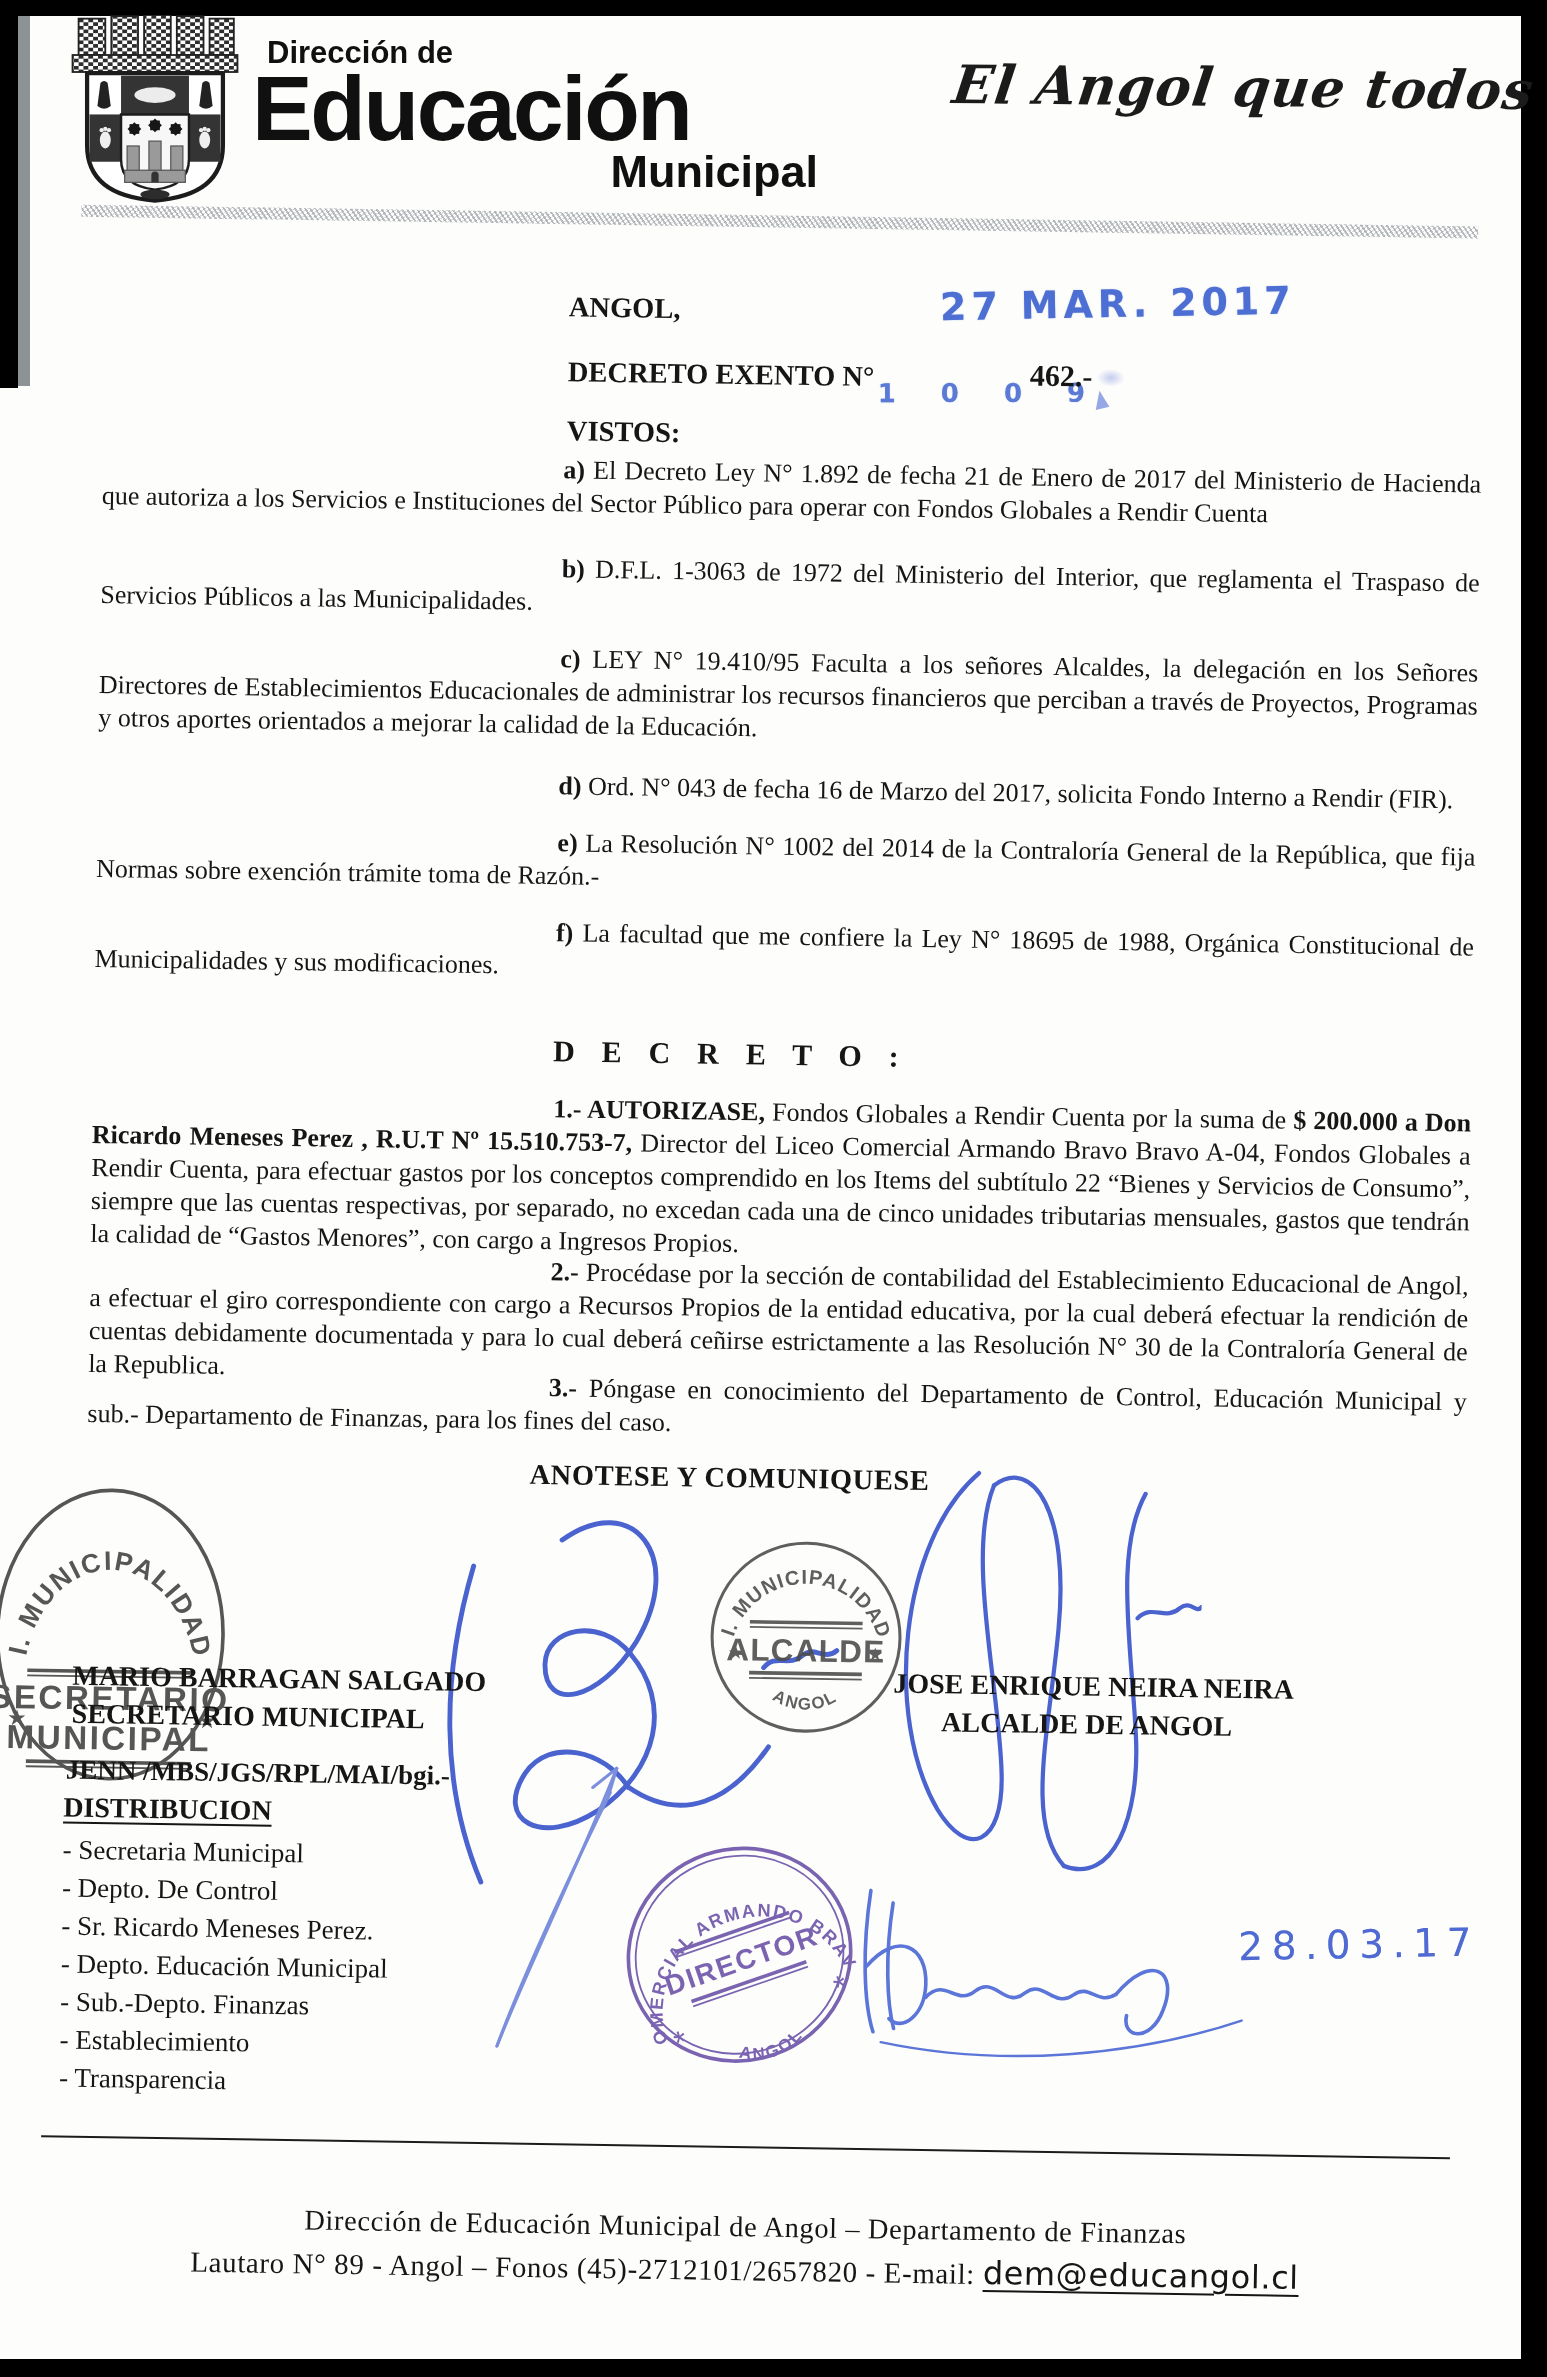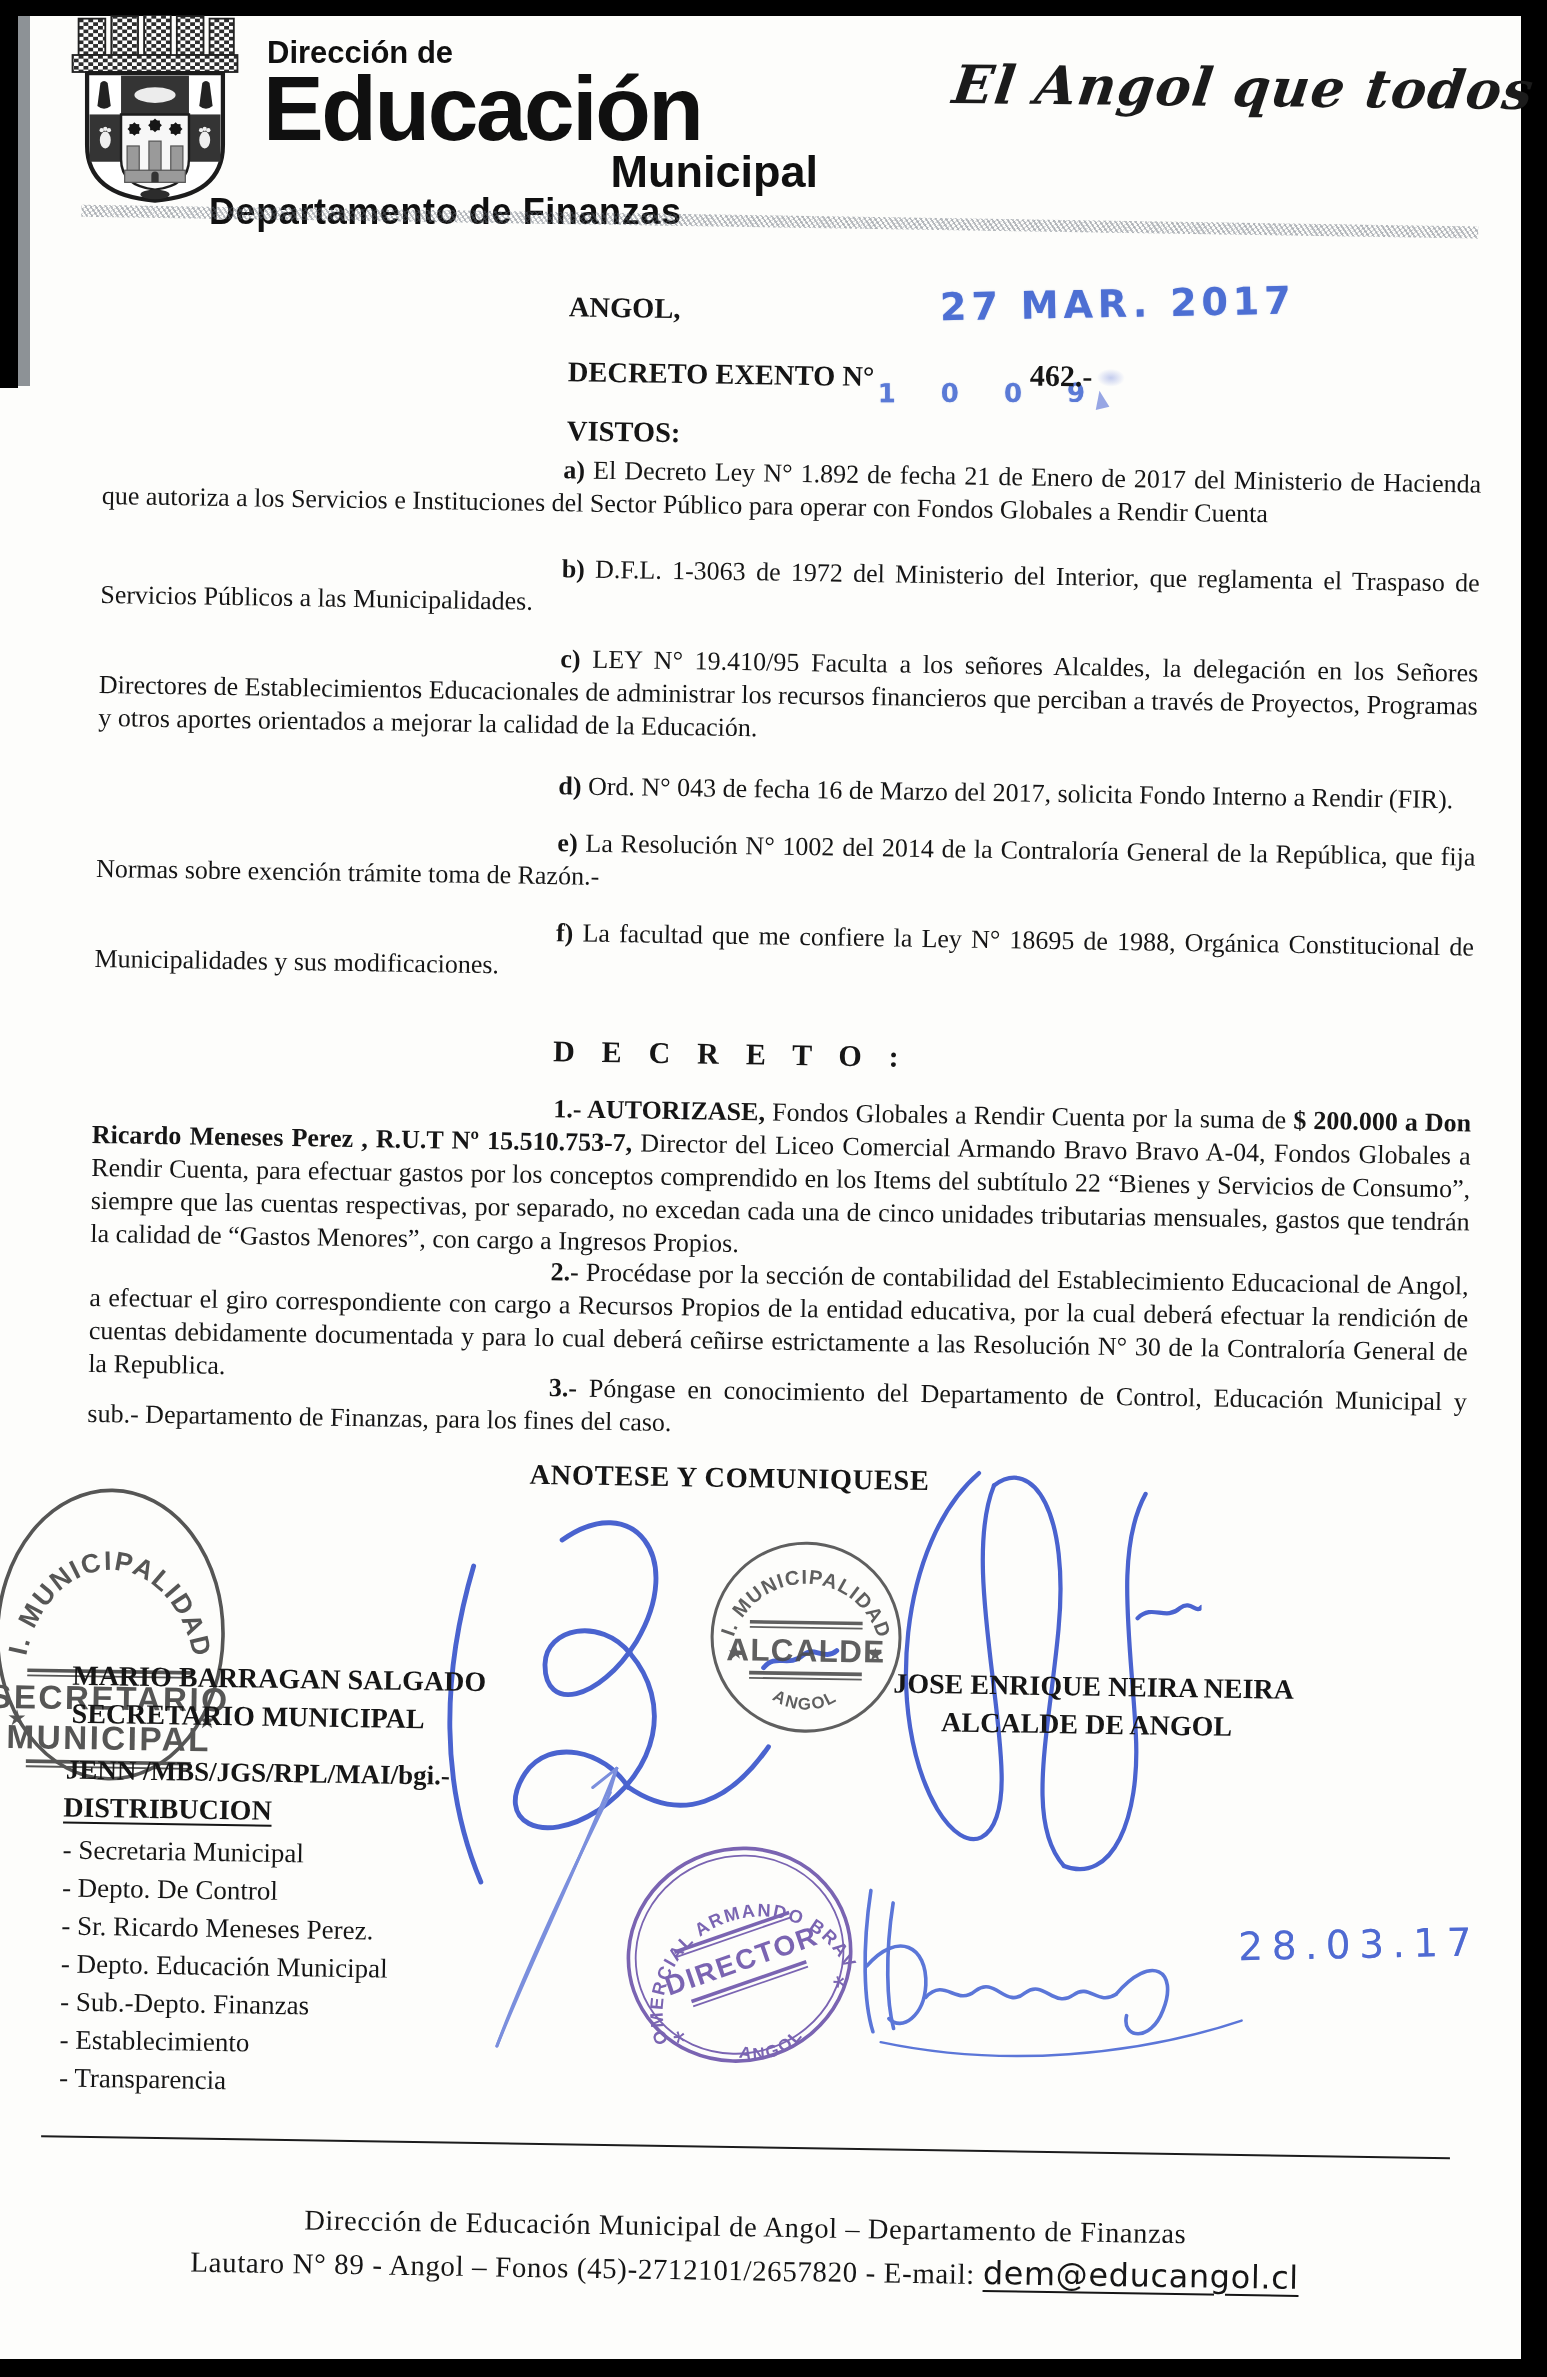--- a/index.html
+++ b/index.html
@@ -4,21 +4,21 @@
 <style>
   html,body{margin:0;padding:0;background:#e8e8e8;}
   #page{position:relative;width:1547px;height:2377px;background:#fdfdfb;overflow:hidden;
         font-family:"Liberation Serif",serif;color:#161616;}
   .abs{position:absolute;}
   
   .edge{background:#000;}
   
   .brand{font-family:"Liberation Sans",sans-serif;font-weight:700;color:#101010;white-space:nowrap;}
   #brand-l1{left:267px;top:35px;font-size:31px;}
-  #brand-l2{left:263px;top:63px;font-size:91px;letter-spacing:-2.4px;line-height:1;}
+  #brand-l2{left:252px;top:63px;font-size:91px;letter-spacing:-2.4px;line-height:1;}
   #brand-l3{left:265px;top:146px;width:553px;text-align:right;font-size:45px;}
   #brand-l4{left:209px;top:191px;font-size:36px;letter-spacing:0.6px;}
   #motto{left:953px;top:56px;width:583px;text-align:center;
          font-family:"DejaVu Serif",serif;font-style:italic;font-weight:600;font-size:53px;
          transform:skewX(-7deg) rotate(0.6deg);letter-spacing:1.2px;color:#1b1b1b;white-space:nowrap;}
   
   #hatch-divider{left:78px;top:205px;width:1397px;height:12px;opacity:.75;
     background:
       repeating-linear-gradient(55deg, rgba(96,104,114,.55) 0 1.8px, rgba(255,255,255,0) 1.8px 4.2px),
       repeating-linear-gradient(-35deg, rgba(130,138,148,.35) 0 1.2px, rgba(255,255,255,0) 1.2px 3.6px);}
@@ -130,21 +130,20 @@
         <rect x="100" y="256" width="100" height="20"></rect>
       </g>
       <path d="M 144,276 h 12 v -12 a 6,6 0 0 0 -12,0 Z" fill="#333"></path>
       <ellipse cx="150" cy="296" rx="24" ry="8" fill="#2c2c2c"></ellipse>
     </g>
   </svg>
 
   <div class="abs brand" id="brand-l1">Dirección de</div>
   <div class="abs brand" id="brand-l2">Educación</div>
   <div class="abs brand" id="brand-l3">Municipal</div>
-  <div class="abs brand" id="brand-l4">Departamento de Finanzas</div>
   <div class="abs" id="motto">El Angol que todos queremos</div>
 
   <div id="skew">
 
     <div class="abs" id="hatch-divider"></div>
 
     <div class="abs serif-b" id="city-label">ANGOL,</div>
     <div class="abs ink-blue" id="date-stamp">27 MAR. 2017</div>
     <div class="abs serif-b" id="decree-label">DECRETO EXENTO N°</div>
     <div class="abs ink-blue" id="stamped-number">1 0 0 9</div>

